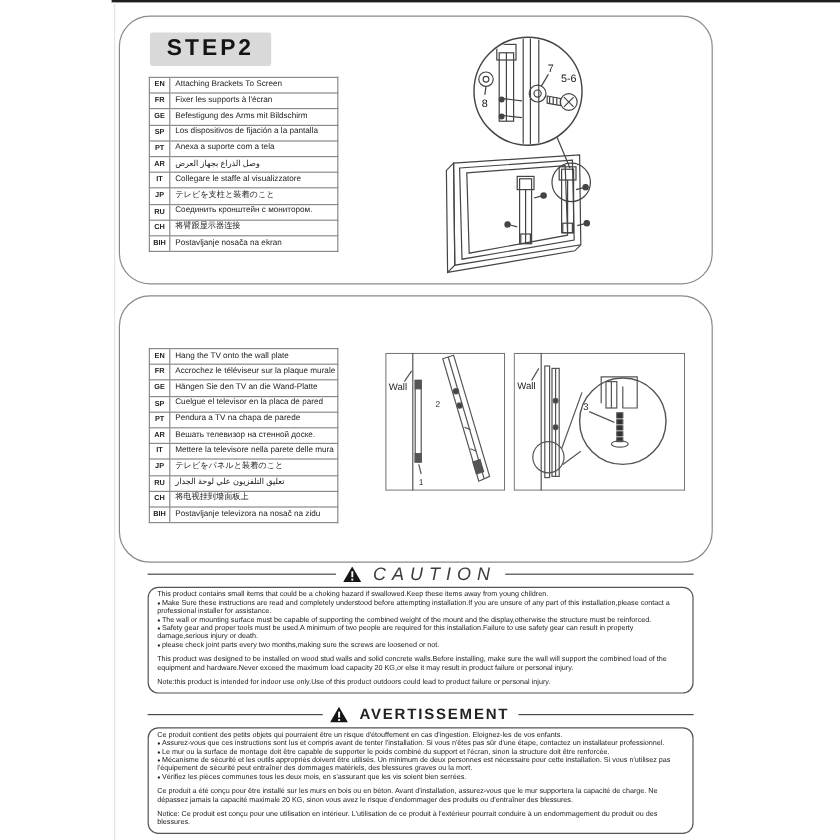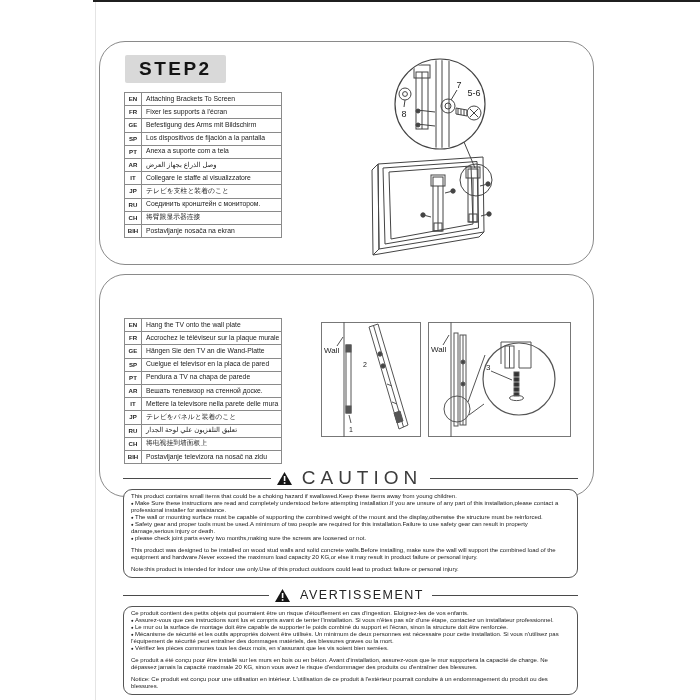--- a/index.html
+++ b/index.html
@@ -6,21 +6,21 @@
   body{
     width:700px;height:700px;position:relative;overflow:hidden;
     background:#ffffff;color:#1a1a1a;
     font-family:"Liberation Sans", sans-serif;
   }
   
   #scan-top-line{position:absolute;left:93px;top:0;width:607px;height:2px;background:#1f1f1f;}
   #scan-left-line{position:absolute;left:95px;top:2px;width:1px;height:698px;background:#e4e4e4;}
 
   
-  .panel-box{position:absolute;border:1px solid #8a8a8a;border-radius:26px;background:#fff;margin-top:28px;}
+  .panel-box{position:absolute;border:1px solid #8a8a8a;border-radius:26px;background:#fff;}
   #step2-box{left:99px;top:13px;width:493px;height:222px;}
   #step3-box{left:99px;top:246px;width:493px;height:221px;}
 
   .step-label{
     position:absolute;left:25px;top:13px;background:#d9d9d9;color:#141414;
     font-weight:bold;font-size:19px;letter-spacing:2.5px;line-height:1;
     padding:4px 14px 5px;border-radius:2px;
   }
 
   .lang-table{position:absolute;border-collapse:collapse;table-layout:fixed;background:#fff;}
@@ -35,22 +35,22 @@
   .diagram-svg{position:absolute;}
   svg text{font-family:"Liberation Sans", sans-serif;fill:#222;}
 
   
   .warn-section{position:absolute;left:123px;width:455px;}
   #caution-section{top:469px;}
   #avertissement-section{top:586px;}
   .warn-header{display:flex;align-items:center;height:18px;}
   .warn-line{flex:1;height:1px;background:#4a4a4a;}
   .warn-title{margin:0 8px;white-space:nowrap;}
-  #caution-section .warn-title{font-size:19px;letter-spacing:5px;color:#3c3c3c;font-weight:400;}
-  #avertissement-section .warn-title{font-size:12.5px;letter-spacing:1.5px;color:#222;font-weight:400;}
+  #caution-section .warn-title{font-size:15px;letter-spacing:5px;color:#3c3c3c;font-weight:400;font-style:italic;}
+  #avertissement-section .warn-title{font-size:12.5px;letter-spacing:1.5px;color:#222;font-weight:700;}
   .warn-tri{width:15px;height:13px;margin:0 2px 0 6px;flex:0 0 auto;}
   .warn-body{
     border:1px solid #555;border-radius:9px;background:#fff;
     margin-top:2px;padding:3px 7px 4px;color:#222;
     font-size:6px;line-height:1.16;
   }
   #caution-section .warn-body{min-height:80px;}
   #avertissement-section .warn-body{min-height:74px;}
   .warn-body p{margin:0;}
   .warn-body .bullet::before{content:"\25CF  ";font-size:4.5px;}

